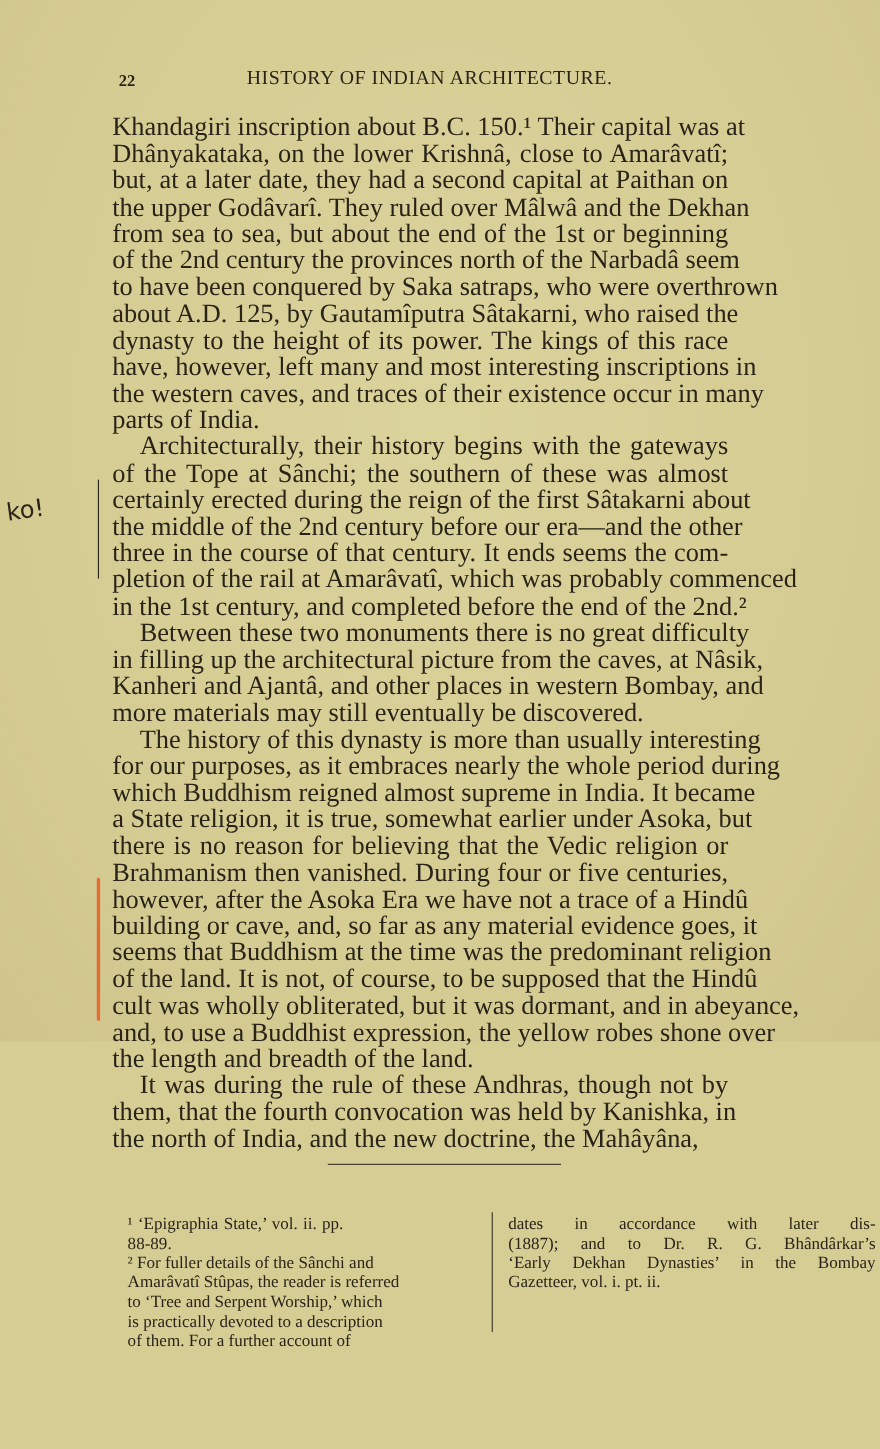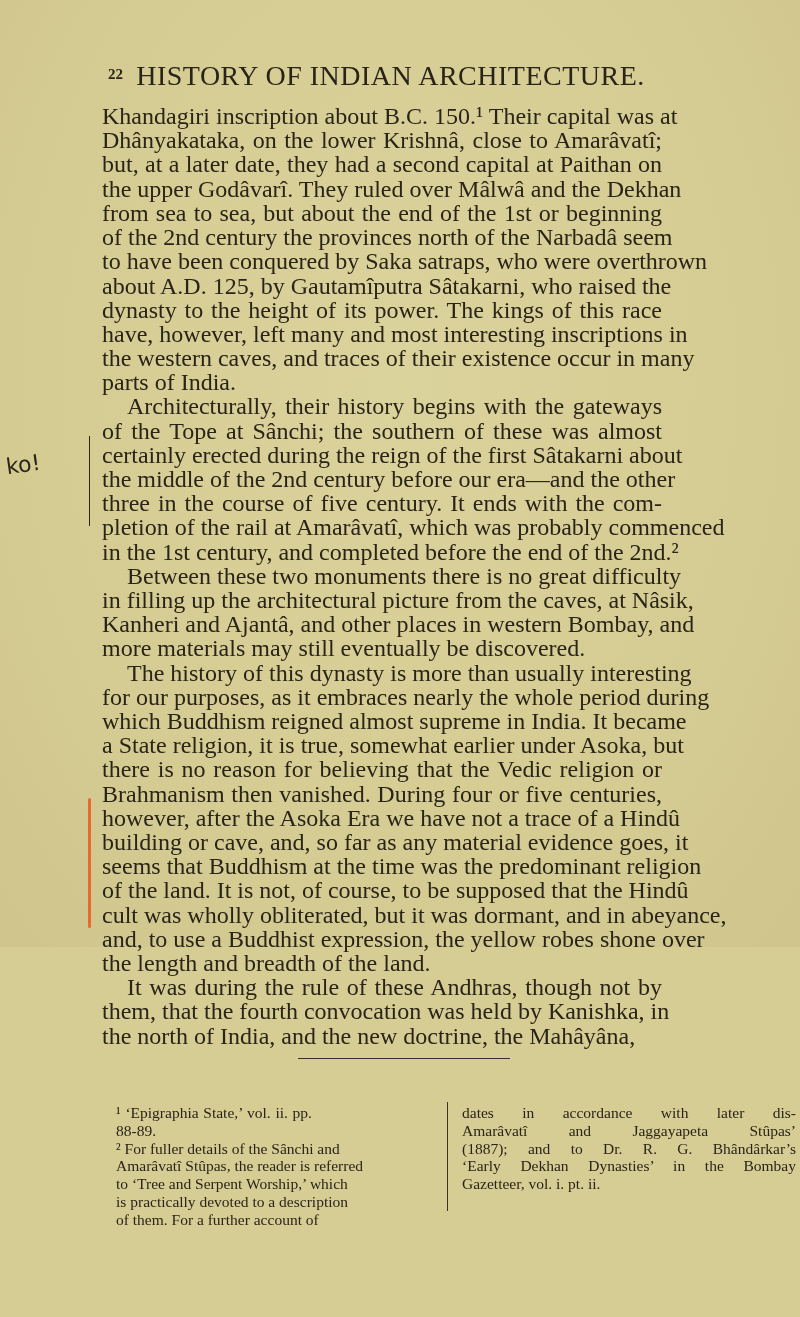--- a/index.html
+++ b/index.html
@@ -2,21 +2,21 @@
 <html><head>
 <meta charset="utf-8">
 <style>
   html, body { margin:0; padding:0; }
   body { width:800px; height:1317px; background:#d6cd95; position:relative; overflow:hidden;
          font-family:"Liberation Serif","DejaVu Serif",serif; color:#2a2418; }
   .page { position:absolute; left:0; top:0; width:800px; height:947px;
           background: radial-gradient(ellipse at 50% 40%, #dbd39c 0%, #d4cb92 70%, #cfc58c 100%); }
   .header { position:absolute; top:60px; left:108px; width:565px; height:30px; }
   .pagenum { position:absolute; left:0; top:6px; font-size:15px; font-weight:bold; }
-  .runhead { position:absolute; left:0; right:0; text-align:center; font-size:28px; letter-spacing:0.5px; }
+  .runhead { position:absolute; left:0; right:0; text-align:center; font-size:18px; letter-spacing:0.5px; }
   .body-text { position:absolute; left:102px; top:102px; width:560px; }
   .line { position:absolute; left:0; width:560px; height:28px; font-size:24px; line-height:28px;
           white-space:nowrap; text-align:justify; text-align-last:justify; }
   .line.last { text-align-last:left; }
   .line.indent { left:25px; width:535px; }
   .rule { position:absolute; left:298px; top:1058px; width:212px; border-top:1.5px solid #3a3226; }
   .fn-col { position:absolute; top:1104px; font-size:15.5px; line-height:17.8px; }
   .fn-col .fl { display:block; white-space:nowrap; text-align:justify; text-align-last:justify; }
   .fn-col .fl.last { text-align-last:left; }
   .fn-left { left:116px; width:196px; }
@@ -51,21 +51,21 @@
       <div class="line" style="top: 145.2px;">to have been conquered by Saka satraps, who were overthrown</div>
       <div class="line" style="top: 170px;">about A.D. 125, by Gautamîputra Sâtakarni, who raised the</div>
       <div class="line" style="top: 193.6px;">dynasty to the height of its power. The kings of this race</div>
       <div class="line" style="top: 217.8px;">have, however, left many and most interesting inscriptions in</div>
       <div class="line" style="top: 242px;">the western caves, and traces of their existence occur in many</div>
       <div class="line last" style="top: 266.2px;">parts of India.</div>
       <div class="line indent" style="top: 290.4px;">Architecturally, their history begins with the gateways</div>
       <div class="line" style="top: 314.6px;">of the Tope at Sânchi; the southern of these was almost</div>
       <div class="line" style="top: 338.8px;">certainly erected during the reign of the first Sâtakarni about</div>
       <div class="line" style="top: 363px;">the middle of the 2nd century before our era—and the other</div>
-      <div class="line" style="top: 387.2px;">three in the course of five century. It ends with the com-</div>
+      <div class="line" style="top: 387.2px;">three in the course of that century. It ends seems the com-</div>
       <div class="line" style="top: 411.4px;">pletion of the rail at Amarâvatî, which was probably commenced</div>
       <div class="line last" style="top: 435.6px;">in the 1st century, and completed before the end of the 2nd.²</div>
       <div class="line indent" style="top: 459.8px;">Between these two monuments there is no great difficulty</div>
       <div class="line" style="top: 484px;">in filling up the architectural picture from the caves, at Nâsik,</div>
       <div class="line" style="top: 508.2px;">Kanheri and Ajantâ, and other places in western Bombay, and</div>
       <div class="line last" style="top: 532.4px;">more materials may still eventually be discovered.</div>
       <div class="line indent" style="top: 556.6px;">The history of this dynasty is more than usually interesting</div>
       <div class="line" style="top: 580.8px;">for our purposes, as it embraces nearly the whole period during</div>
       <div class="line" style="top: 605px;">which Buddhism reigned almost supreme in India. It became</div>
       <div class="line" style="top: 629.2px;">a State religion, it is true, somewhat earlier under Asoka, but</div>
@@ -89,18 +89,17 @@
       <span class="fl last">88-89.</span>
       <span class="fl">² For fuller details of the Sânchi and</span>
       <span class="fl">Amarâvatî Stûpas, the reader is referred</span>
       <span class="fl">to ‘Tree and Serpent Worship,’ which</span>
       <span class="fl">is practically devoted to a description</span>
       <span class="fl last">of them. For a further account of</span>
     </div>
   <div class="fn-div"></div>
   <div class="fn-col fn-right" id="fnr">
       <span class="fl">dates in accordance with later dis-</span>
-      <span class="fl">Amarâvatî and Jaggayapeta Stûpas’</span>
       <span class="fl">(1887); and to Dr. R. G. Bhândârkar’s</span>
       <span class="fl">‘Early Dekhan Dynasties’ in the Bombay</span>
       <span class="fl last">Gazetteer, vol. i. pt. ii.</span>
     </div>
 </div>
 
 </body></html>

